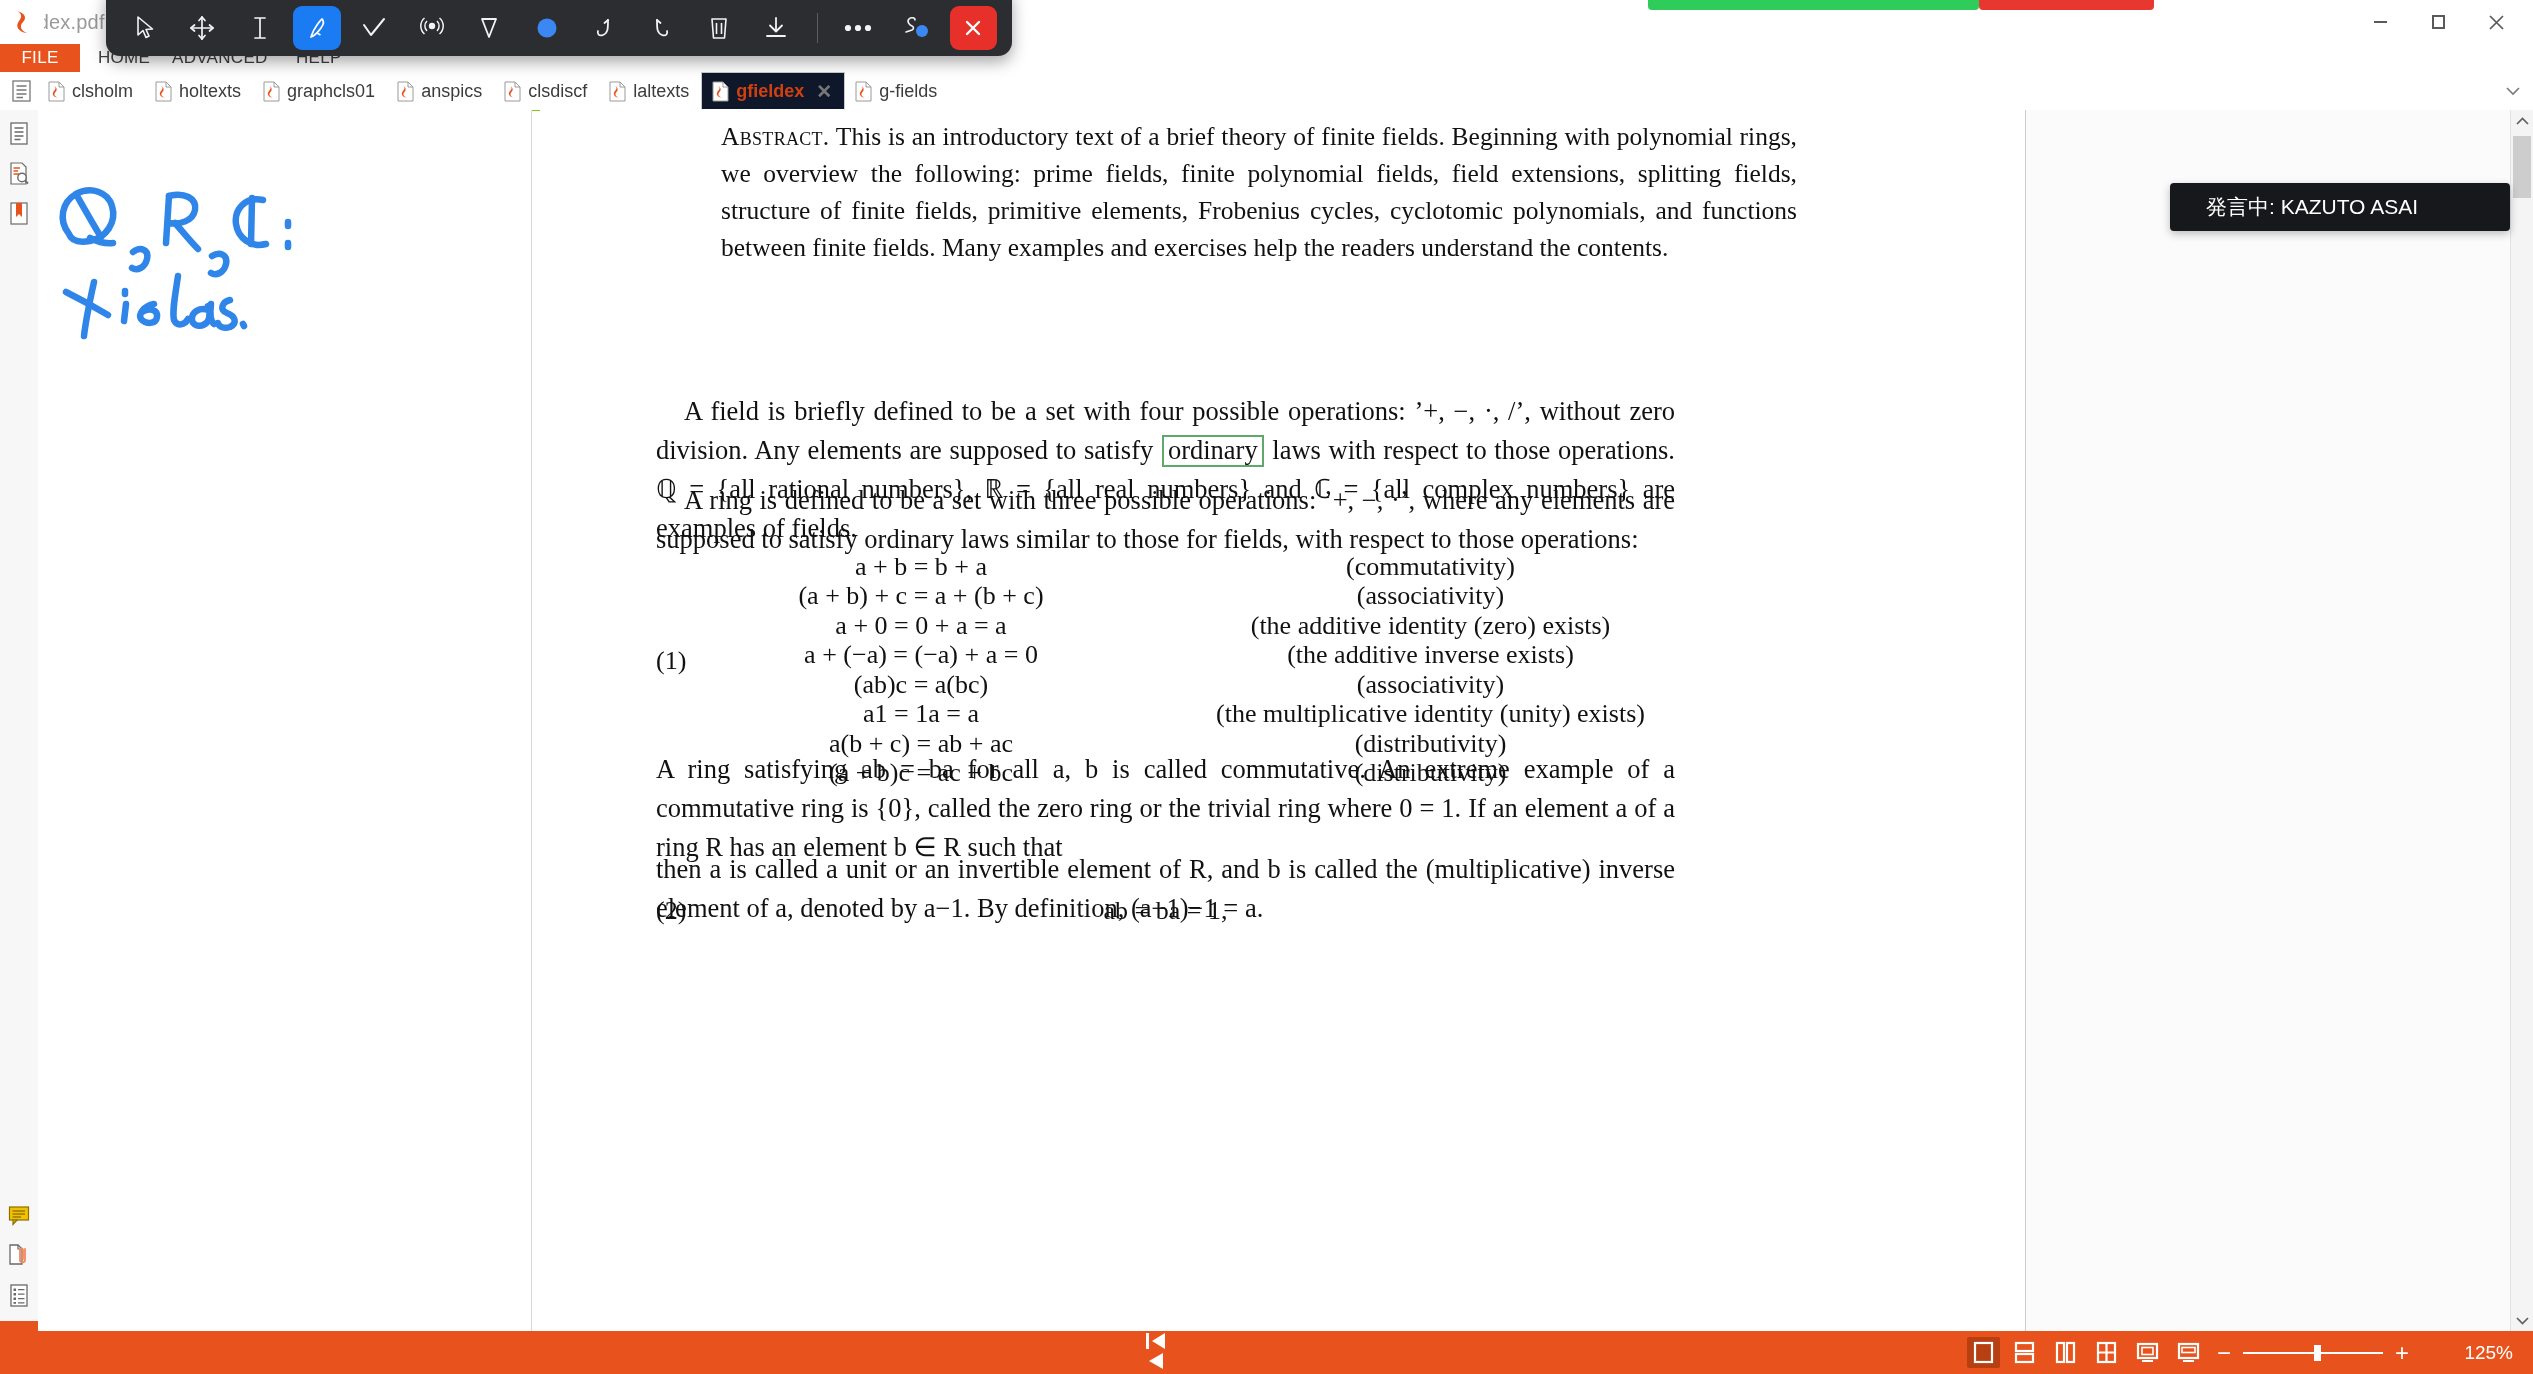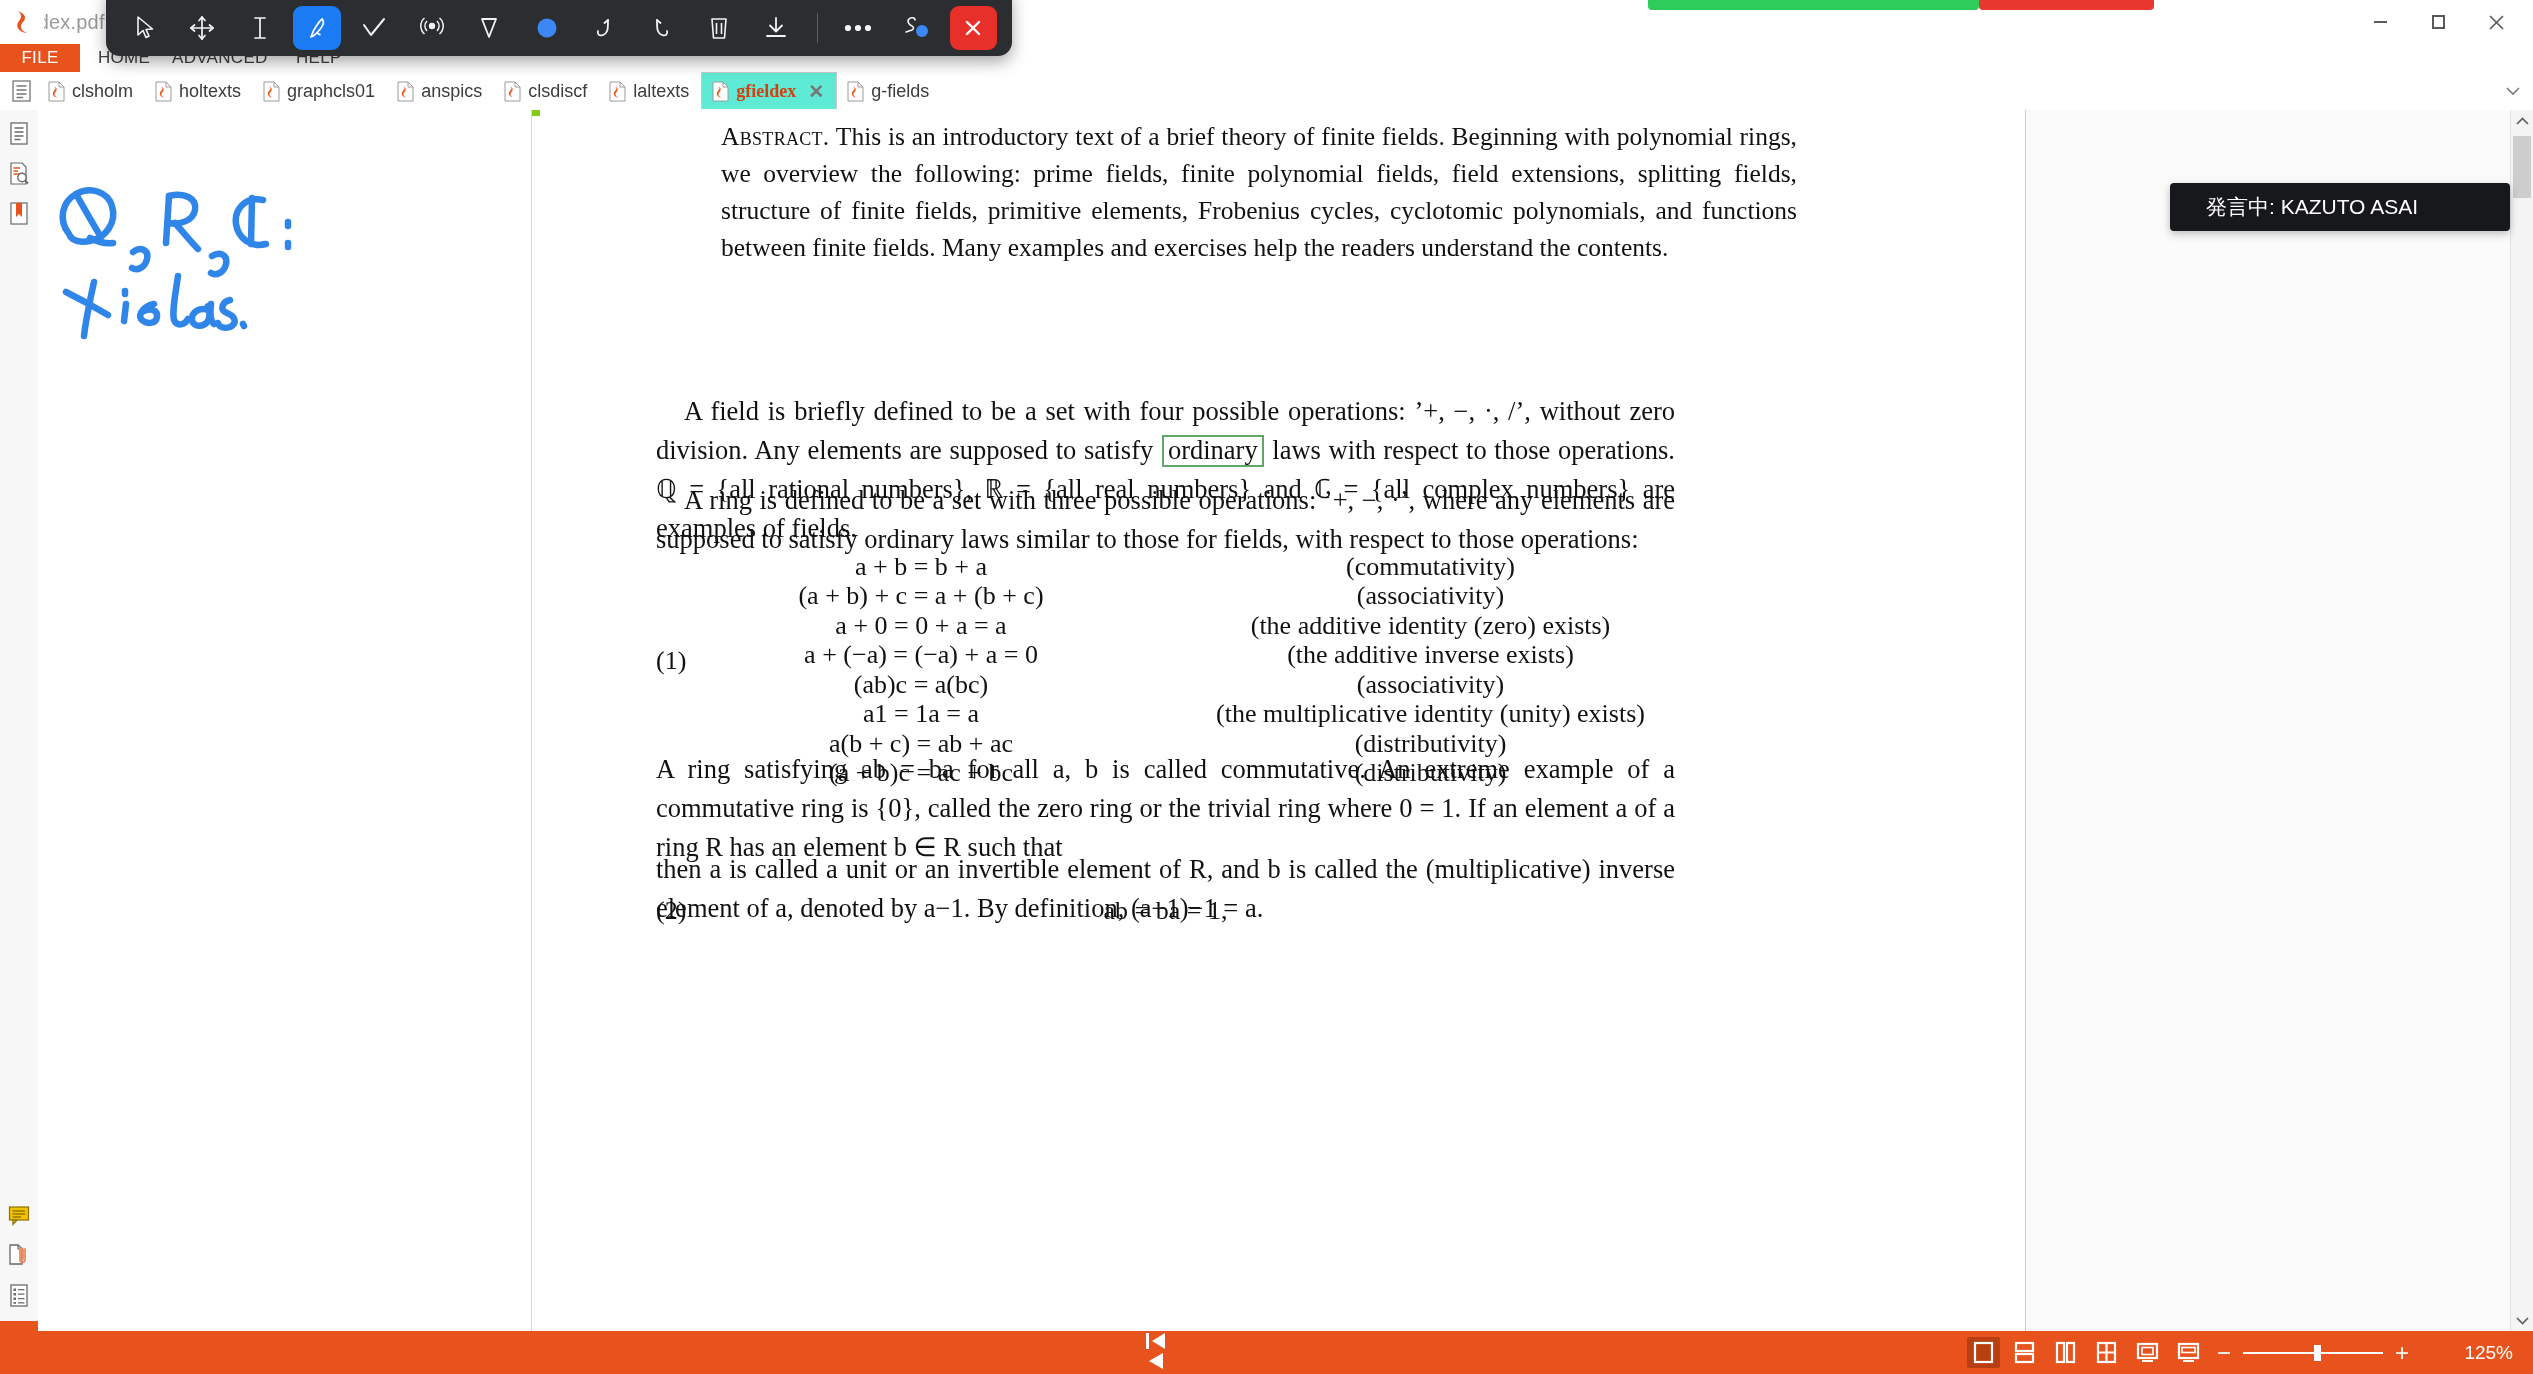--- a/index.html
+++ b/index.html
@@ -111,46 +111,45 @@
     display: flex; align-items: center;
     color: #3f3f3f; font-size: 17px;
     letter-spacing: 0.3px;
   }
 
   
   .tabstrip {
     position: absolute; left: 0; top: 72px;
     width: 2533px; height: 38px;
     background: #ffffff;
-    border-bottom: 6px solid #84cc16;
+    border-bottom: 1px solid #84cc16;
     display: flex; align-items: stretch;
   }
   .tab-listbtn {
     width: 34px; display:flex; align-items:center; justify-content:center;
     margin-left: 4px;
   }
   .tab {
     display: flex; align-items: center;
     padding: 0 12px 0 10px;
     font-size: 18px;
     color: #3c3c3c;
     height: 38px;
     box-sizing: border-box;
     background: transparent;
     white-space: nowrap;
   }
   .tab.active {
-    background: #5eead4;
+    background: #0f172a;
     border: 1px solid #c9c9c9;
     border-bottom: 1px solid #ffffff;
     color: #d2400f;
     font-weight: bold;
     position: relative;
     z-index: 5;
-    font-family: Liberation Serif, serif;
   }
   .tab .pdf-ico { margin-right: 7px; display:flex; }
   .tab .tab-close {
     margin-left: 12px; color: #777; font-size: 19px; line-height: 1;
   }
   .tabstrip-right {
     margin-left: auto; width: 40px;
     display:flex; align-items:center; justify-content:center;
     color:#7a7a7a; font-size: 13px;
   }

